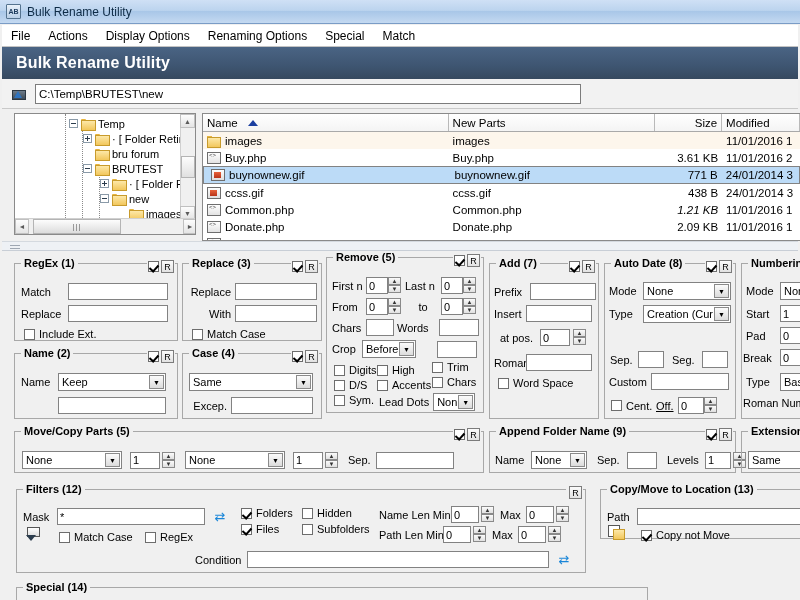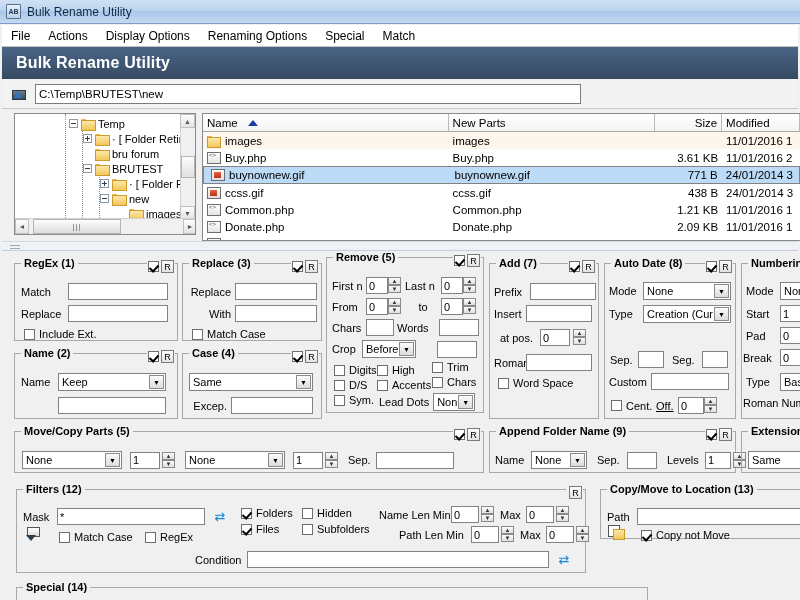--- a/index.html
+++ b/index.html
@@ -404,21 +404,21 @@
       <div class="lcell" style="width:207px;">ccss.gif</div>
       <div class="lcell right" style="width:67px;">438 B</div>
       <div class="lcell" style="width:78px;">24/01/2014 3</div>
     </div>
     <div class="lrow">
       <div class="lcell" style="width:246px;">
           <span class="ficon php"></span>
           <span>Common.php</span>
         </div>
       <div class="lcell" style="width:207px;">Common.php</div>
-      <div class="lcell right" style="width:67px;">1.21 KB</div>
+      <div class="lcell right" style="width:67px;font-style:italic;">1.21 KB</div>
       <div class="lcell" style="width:78px;">11/01/2016 1</div>
     </div>
     <div class="lrow">
       <div class="lcell" style="width:246px;">
           <span class="ficon php"></span>
           <span>Donate.php</span>
         </div>
       <div class="lcell" style="width:207px;">Donate.php</div>
       <div class="lcell right" style="width:67px;">2.09 KB</div>
       <div class="lcell" style="width:78px;">11/01/2016 1</div>
@@ -813,21 +813,21 @@
             <div class="d">▼</div>
           </span>
         <span class="lbl" style="width:26px; margin-left:6px;">Max</span>
         <input class="tin" style="width: 28px;" value="0">
         <span class="spin" style="margin-left:2px;">
             <div class="u">▲</div>
             <div class="d">▼</div>
           </span>
       </div>
       <div class="row" style="left:362px; top:31px;">
-        <span class="lbl" style="width:72px;margin-left:20px;">Path Len Min</span>
+        <span class="lbl" style="width:64px;">Path Len Min</span>
         <input class="tin" style="width: 28px;" value="0">
         <span class="spin" style="margin-left:2px;">
             <div class="u">▲</div>
             <div class="d">▼</div>
           </span>
         <span class="lbl" style="width:26px; margin-left:6px;">Max</span>
         <input class="tin" style="width: 28px;" value="0">
         <span class="spin" style="margin-left:2px;">
             <div class="u">▲</div>
             <div class="d">▼</div>

